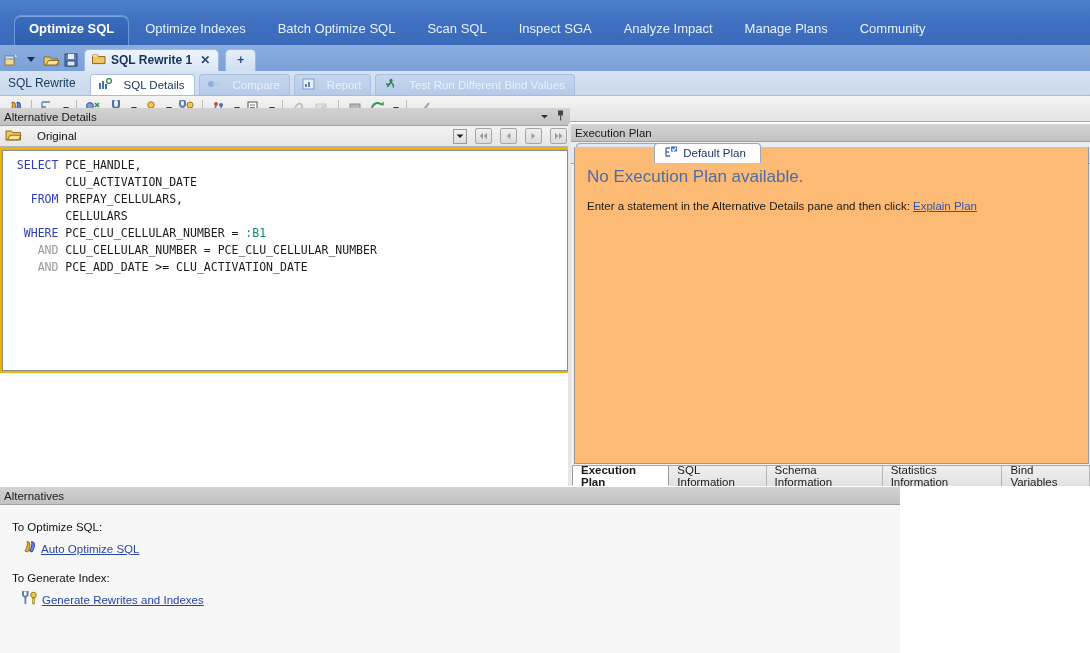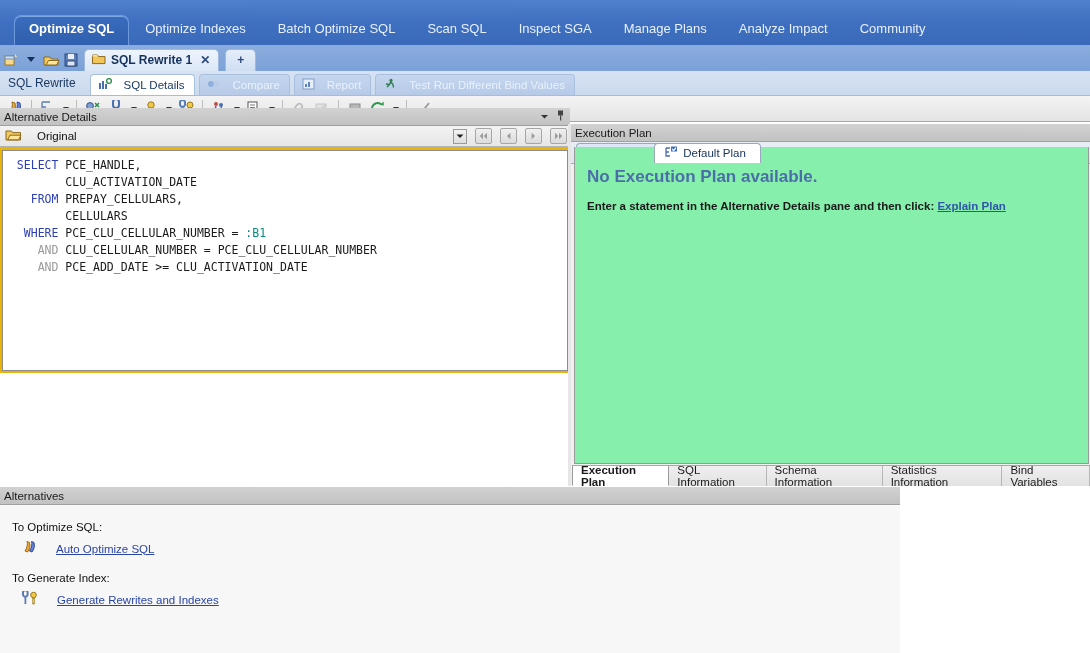--- a/index.html
+++ b/index.html
@@ -151,55 +151,55 @@
     border-bottom: 1px solid #9aa8bd;
   }
   .plantab {
     display: flex; align-items: center; gap: 4px;
     border: 1px solid #9aa8bd; border-bottom: none; border-radius: 4px 4px 0 0;
     padding: 2px 14px 3px 10px; height: 20px; font-size: 11.5px; color: #16325c;
     position: relative;
   }
   .plantab.inactive { background: linear-gradient(180deg,#dfe8f6 0%,#cfdcee 100%); margin-right: -6px; }
   .plantab.active { background: #ffffff; position: relative; z-index: 2; }
-  .plan-body { position: absolute; left: 3px; top: 23px; right: 1px; bottom: 22px; background: #86efac; border: 1px solid #9a9a9a; border-top: none; font-weight: bold; }
+  .plan-body { position: absolute; left: 3px; top: 23px; right: 1px; bottom: 22px; background: #fdba74; border: 1px solid #9a9a9a; border-top: none; }
   .plan-msg { color: #4b6ea8; font-size: 17px; padding: 20px 0 0 12px; }
   .plan-sub { font-size: 11.5px; color: #1a1a1a; padding: 13px 0 0 12px; }
   .plan-sub a { color: #2f56a8; }
   .bottom-tabs {
     position: absolute; left: 1px; right: 0; bottom: 0; height: 21px;
     background: linear-gradient(180deg,#efefef 0%,#e2e2e2 100%);
     border-top: 1px solid #a8a8a8;
     display: flex; align-items: stretch;
   }
   .btab { display: flex; align-items: center; padding: 0 8px; font-size: 11.5px; color: #1a1a1a; border-right: 1px solid #b6b6b6; }
   .btab.active { background: #ffffff; font-weight: bold; border: 1px solid #9a9a9a; border-bottom-color: #ffffff; border-top: none; }
 
   
   .alt-pane { position: absolute; left: 0; top: 487px; width: 900px; height: 166px; background: #f7f7f7; }
   .alt-body { padding: 16px 0 0 12px; }
   .alt-group-lbl { font-size: 11.5px; color: #111; margin-bottom: 7px; }
-  .alt-link-row { display: flex; align-items: center; gap: 19px; margin: 0 0 6px 10px; }
+  .alt-link-row { display: flex; align-items: center; gap: 4px; margin: 0 0 6px 10px; }
   .alt-link { color: #2a45a8; font-size: 11.5px; }
   .spacer-9 { height: 9px; }
   .vsplit { position: absolute; left: 568px; top: 124px; width: 3px; height: 362px; background: #e6e6e6; }
 </style>
 </head>
 <body>
 
 <div id="app">
 
   <div class="topbar">
     <div class="toptab active"><span>Optimize SQL</span></div>
     <div class="toptab"><span>Optimize Indexes</span></div>
     <div class="toptab"><span>Batch Optimize SQL</span></div>
     <div class="toptab"><span>Scan SQL</span></div>
     <div class="toptab"><span>Inspect SGA</span></div>
+    <div class="toptab"><span>Analyze Impact</span></div>
     <div class="toptab"><span>Manage Plans</span></div>
-    <div class="toptab"><span>Analyze Impact</span></div>
     <div class="toptab"><span>Community</span></div>
   </div>
 
   <div class="docstrip">
     <div class="mini-icons">
       <span class="mini-ico">
         <svg width="15" height="14" viewBox="0 0 15 14">
             <rect x="1" y="3" width="9" height="9" fill="#f6d98a" stroke="#9a7a2a"></rect>
             <rect x="1" y="3" width="9" height="3" fill="#cfe0f5" stroke="#7790b5"></rect>
             <path d="M11 1 L13 4 L11 4 Z" fill="#ffe9a8"></path>

